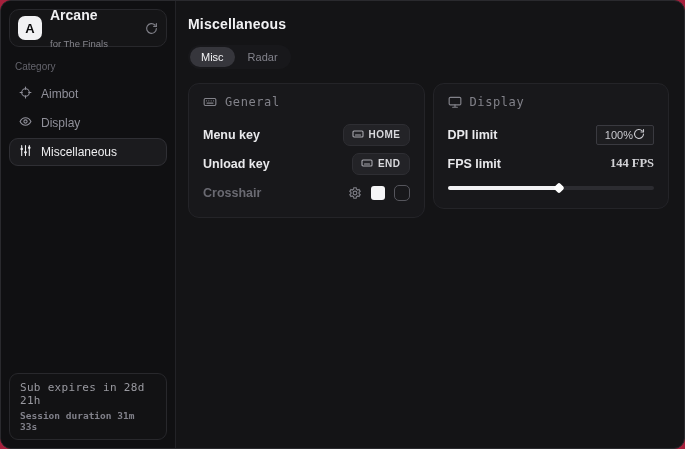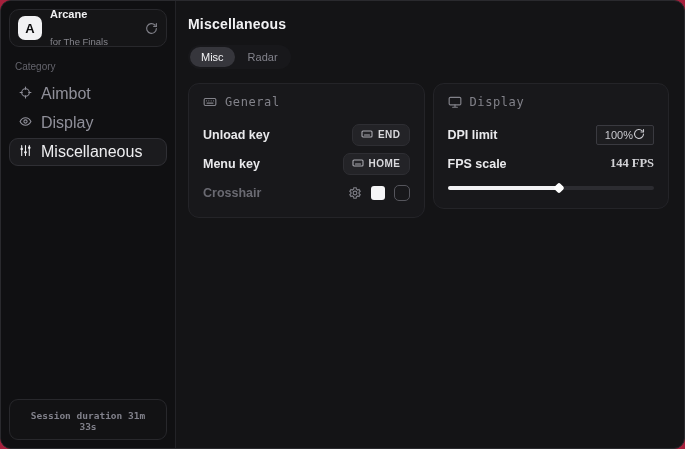--- a/index.html
+++ b/index.html
@@ -28,45 +28,45 @@
     background:#151517; border:1px solid #28282c; border-radius:10px;
     padding:6px 8px; height:38px;
   }
   .logo {
     width:24px; height:24px; border-radius:7px;
     background:#f2f2f4; color:#0b0b0d;
     display:flex; align-items:center; justify-content:center;
     font-weight:bold; font-size:13px;
   }
   .brand-text { flex:1; line-height:1.15; }
-  .brand-title { font-size:11px; font-weight:bold; color:#f0f0f2; }
+  .brand-title { font-size:14px; font-weight:bold; color:#f0f0f2; }
   .brand-sub { font-size:9.5px; color:#85858c;margin-top:16px; }
   .icon-btn { color:#7d7d85; display:flex; align-items:center; justify-content:center; cursor:pointer; }
 
   .category-label { font-size:10px; color:#64646c; margin:14px 6px 8px 6px; }
 
   .nav { display:flex; flex-direction:column; gap:1px; }
   .nav-item {
     display:flex; align-items:center; gap:9px;
     height:28px; padding:0 9px; border-radius:9px;
     border:1px solid transparent;
-    color:#90909a; font-size:16px; cursor:pointer;
+    color:#90909a; font-size:12px; cursor:pointer;
   }
   .nav-item svg { flex:0 0 auto; }
   .nav-item.active { background:#1b1b1e; border-color:#2f2f34; color:#eeeef0; }
 
   .sidebar-spacer { flex:1; }
   .footer-box {
     border:1px solid #28282c; border-radius:9px;
     background:#121214;
     padding:7px 10px;
     font-family:"DejaVu Sans Mono", monospace;
   }
   .footer-line1 { font-size:11px; color:#9a9aa1; letter-spacing:0.3px; }
-  .footer-line2 { font-size:9.5px; color:#80808a; margin-top:3px; font-weight:bold;text-align:center; }
+  .footer-line2 { font-size:9.5px; color:#80808a; margin-top:3px; font-weight:bold; }
 
   
   .main { flex:1; padding:15px 15px 14px 12px; }
   .page-title { font-size:14px; font-weight:bold; color:#f2f2f4; letter-spacing:0.2px; }
 
   .tabs { display:inline-flex; gap:2px; background:#18181b; border-radius:12px; padding:2px; margin-top:13px; }
   .tab {
     font-size:11px; padding:4px 11px; border-radius:10px;
     color:#83838c; cursor:pointer;
   }
@@ -171,20 +171,21 @@
             <circle cx="19" cy="7" r="2.3" fill="currentColor" stroke="none"></circle>
           </svg>
         </span>
         <span>Miscellaneous</span>
       </div>
     </div>
 
     <div class="sidebar-spacer"></div>
 
     <div class="footer-box">
+      <div class="footer-line1">Sub expires in 28d 21h</div>
       <div class="footer-line2">Session duration 31m 33s</div>
     </div>
   </div>
 
   <div class="main">
     <div class="page-title">Miscellaneous</div>
 
     <div class="tabs">
       <div class="tab active">Misc</div>
       <div class="tab">Radar</div>
@@ -197,42 +198,42 @@
           <span>
             <svg width="14" height="14" viewBox="0 0 24 24" fill="none" stroke="currentColor" stroke-width="2" stroke-linecap="round">
               <rect x="2" y="6" width="20" height="12" rx="2"></rect>
                 <path d="M6 10h0M10 10h0M14 10h0M18 10h0M7 14h10"></path>
             </svg>
           </span>
           <span>General</span>
         </div>
 
         <div class="row">
+          <span class="row-label">Menu key</span>
+          <button class="key-btn">
+            <span>
+              <svg width="12" height="12" viewBox="0 0 24 24" fill="none" stroke="currentColor" stroke-width="2.2" stroke-linecap="round">
+                <rect x="2" y="6" width="20" height="12" rx="2"></rect>
+                  <path d="M7 14h10"></path>
+              </svg>
+            </span>
+            <span>HOME</span>
+          </button>
+        </div>
+
+        <div class="row">
           <span class="row-label">Unload key</span>
           <button class="key-btn">
             <span>
               <svg width="12" height="12" viewBox="0 0 24 24" fill="none" stroke="currentColor" stroke-width="2.2" stroke-linecap="round">
                 <rect x="2" y="6" width="20" height="12" rx="2"></rect>
                   <path d="M7 14h10"></path>
               </svg>
             </span>
             <span>END</span>
-          </button>
-        </div>
-
-        <div class="row">
-          <span class="row-label">Menu key</span>
-          <button class="key-btn">
-            <span>
-              <svg width="12" height="12" viewBox="0 0 24 24" fill="none" stroke="currentColor" stroke-width="2.2" stroke-linecap="round">
-                <rect x="2" y="6" width="20" height="12" rx="2"></rect>
-                  <path d="M7 14h10"></path>
-              </svg>
-            </span>
-            <span>HOME</span>
           </button>
         </div>
 
         <div class="row">
           <span class="row-label dim">Crosshair</span>
           <span class="crosshair-controls">
             <span class="icon-btn">
               <svg width="14" height="14" viewBox="0 0 24 24" fill="none" stroke="currentColor" stroke-width="2" stroke-linecap="round">
                 <circle cx="12" cy="12" r="3.2"></circle>
                 <path d="M19 12a7 7 0 0 0-.1-1.2l2-1.5-2-3.5-2.4 1a7 7 0 0 0-2-1.2L14 3h-4l-.5 2.6a7 7 0 0 0-2 1.2l-2.4-1-2 3.5 2 1.5A7 7 0 0 0 5 12c0 .4 0 .8.1 1.2l-2 1.5 2 3.5 2.4-1a7 7 0 0 0 2 1.2L10 21h4l.5-2.6a7 7 0 0 0 2-1.2l2.4 1 2-3.5-2-1.5c.1-.4.1-.8.1-1.2z"></path>
@@ -262,21 +263,21 @@
             <span>
               <svg width="12" height="12" viewBox="0 0 24 24" fill="none" stroke="currentColor" stroke-width="2.2" stroke-linecap="round">
                 <path d="M21 12a9 9 0 1 1-2.6-6.4"></path>
                   <path d="M21 3v5h-5"></path>
               </svg>
             </span>
           </button>
         </div>
 
         <div class="row">
-          <span class="row-label">FPS scale</span>
+          <span class="row-label">FPS limit</span>
           <span class="fps-value">144 FPS</span>
         </div>
 
         <div class="slider">
           <span class="slider-track"></span>
           <span class="slider-fill" style="width: 54%;"></span>
           <span class="slider-thumb" style="left: 54%;"></span>
         </div>
       </div>
 

